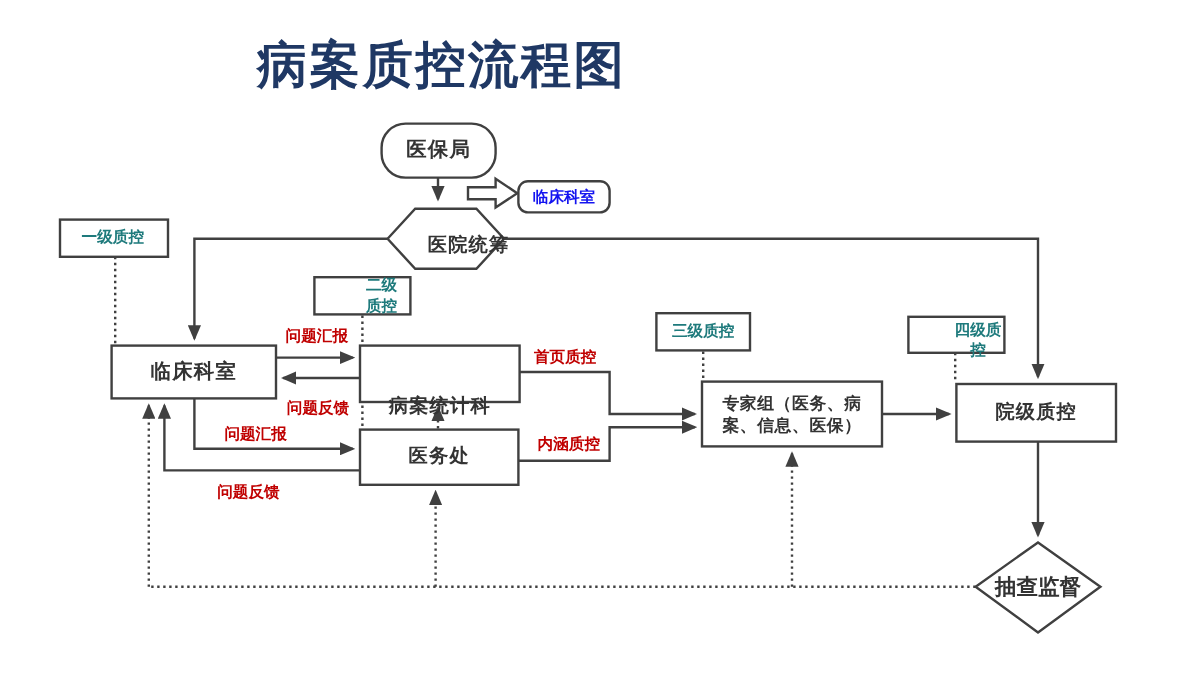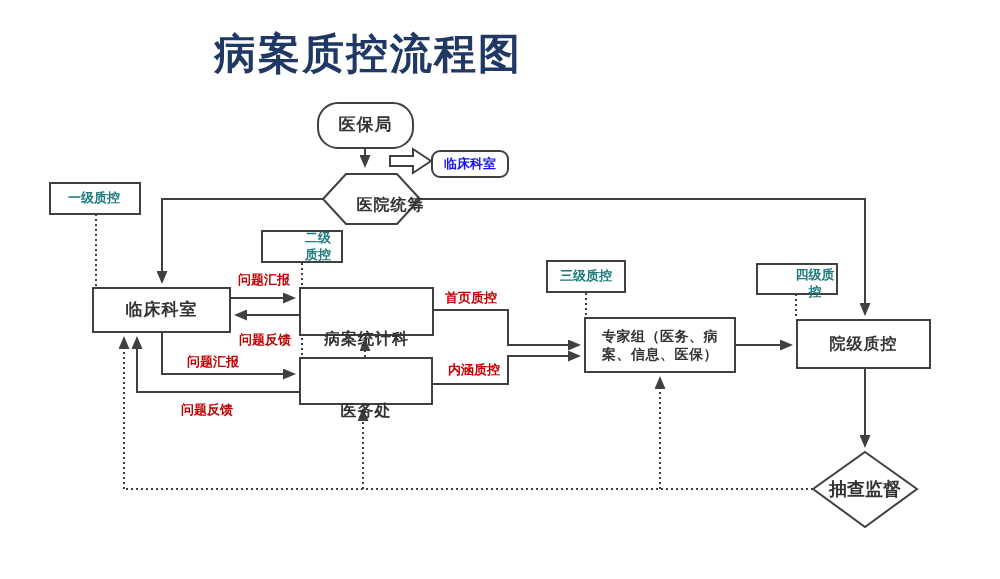--- a/index.html
+++ b/index.html
@@ -77,21 +77,21 @@
 
   <div class="lbl big" style="left:318px;top:103px;width:95px;height:45px;font-size:17px;">医保局</div>
   <div class="lbl blue" style="left:432px;top:151px;width:76px;height:26px;">临床科室</div>
   <div class="lbl big" style="left:342px;top:174px;width:97px;height:62px;">医院统筹</div>
   <div class="lbl teal" style="left:50px;top:183px;width:88px;height:31px;">一级质控</div>
   <div class="lbl teal" style="left:262px;top:231px;width:72px;height:31px;padding-left:40px;">二级质控</div>
   <div class="lbl teal" style="left:547px;top:261px;width:78px;height:31px;">三级质控</div>
   <div class="lbl teal" style="left:757px;top:264px;width:80px;height:40px;padding-left:36px;">四级质控</div>
   <div class="lbl big" style="left:93px;top:288px;width:137px;height:44px;font-size:17px;">临床科室</div>
   <div class="lbl big" style="left:300px;top:288px;width:133px;height:47px;margin-top:28px;">病案统计科</div>
-  <div class="lbl big" style="left:300px;top:358px;width:132px;height:46px;margin-top:30px;">医务处</div>
+  <div class="lbl big" style="left:300px;top:358px;width:132px;height:46px;">医务处</div>
   <div class="lbl two-line" style="left:585px;top:318px;width:150px;height:54px;">
     <span>专家组（医务、病</span>
     <span>案、信息、医保）</span>
   </div>
   <div class="lbl big" style="left:797px;top:320px;width:133px;height:48px;">院级质控</div>
   <div class="lbl" style="left:813px;top:452px;width:104px;height:75px;font-size:18px;">抽查监督</div>
 
   <div class="lbl red" style="left:236px;top:272px;width:56px;height:16px;">问题汇报</div>
   <div class="lbl red" style="left:236px;top:332px;width:58px;height:16px;">问题反馈</div>
   <div class="lbl red" style="left:179px;top:354px;width:68px;height:16px;">问题汇报</div>

